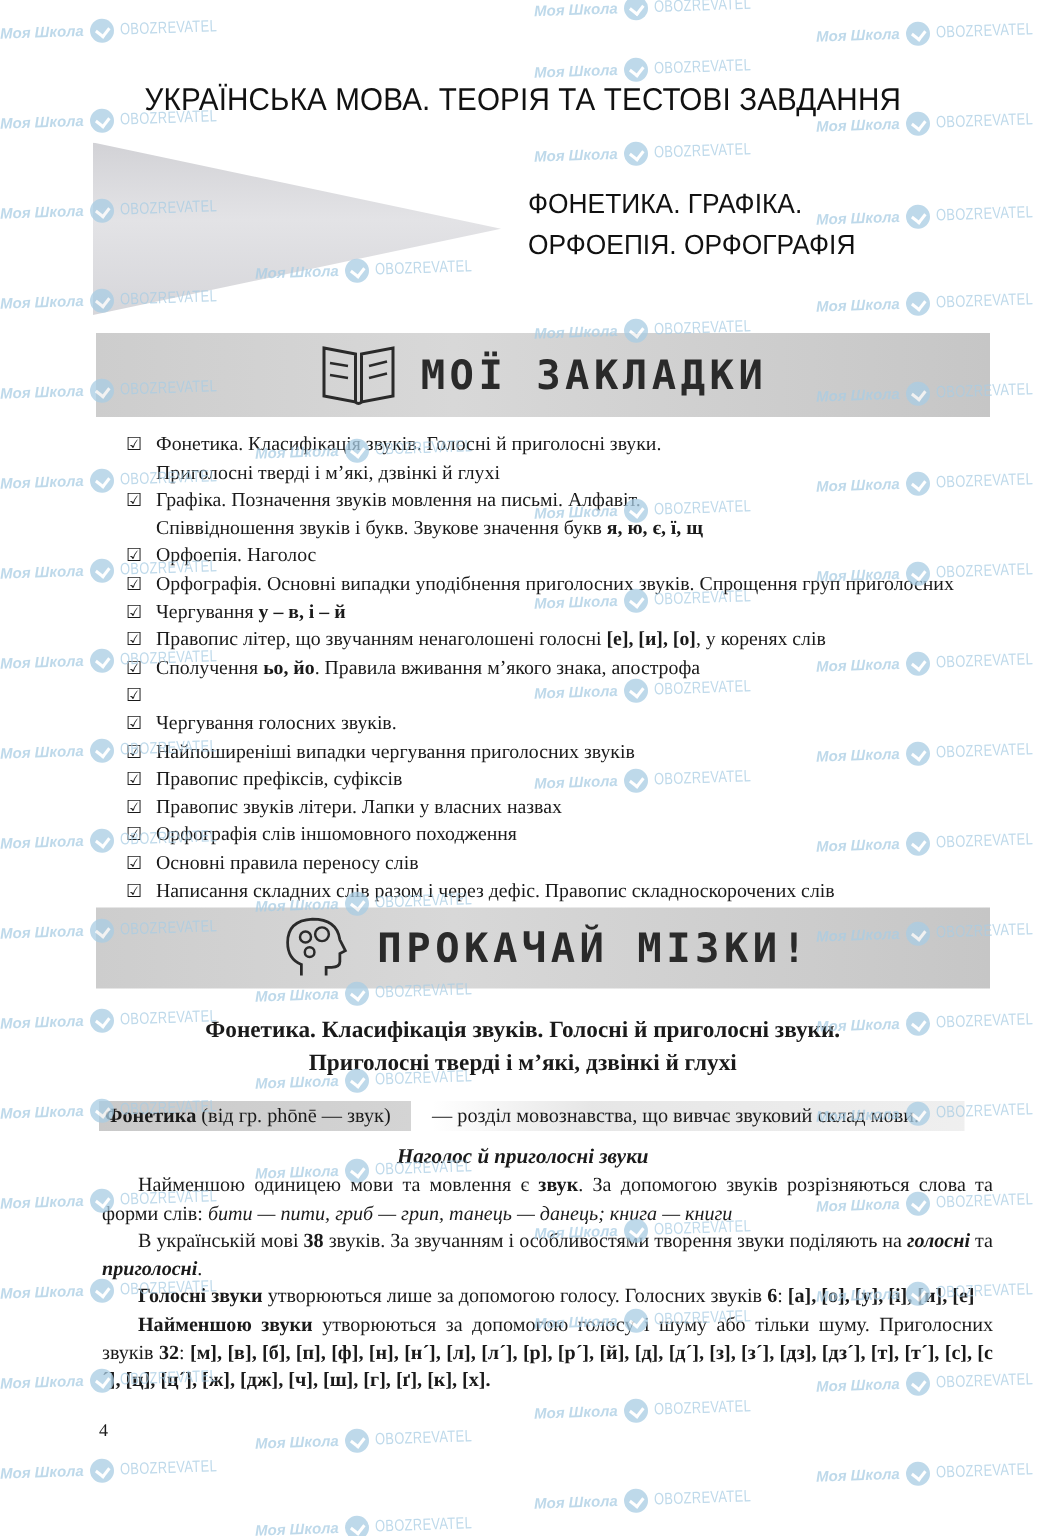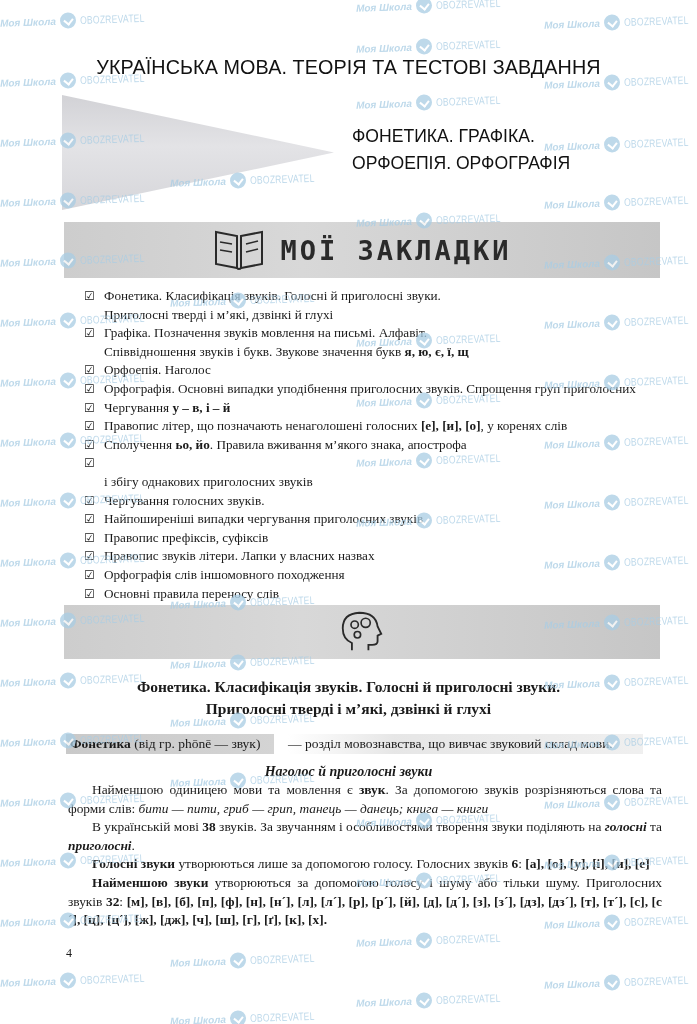--- a/index.html
+++ b/index.html
@@ -383,29 +383,29 @@
   <div class="bm-item">
     <span class="bm-check">☑</span>
     <span class="bm-text" style="white-space:nowrap">Орфографія. Основні випадки уподібнення приголосних звуків. Спрощення груп приголосних</span>
   </div>
   <div class="bm-item">
     <span class="bm-check">☑</span>
     <span class="bm-text"><span>Чергування </span><b>у – в, і – й</b></span>
   </div>
   <div class="bm-item">
     <span class="bm-check">☑</span>
-    <span class="bm-text"><span>Правопис літер, що позначають ненаголошені голосних </span><b>[е], [и], [о]</b><span>, у коренях слів</span></span>
+    <span class="bm-text"><span>Правопис літер, що звучанням ненаголошені голосні </span><b>[е], [и], [о]</b><span>, у коренях слів</span></span>
   </div>
   <div class="bm-item">
     <span class="bm-check">☑</span>
     <span class="bm-text"><span>Сполучення </span><b>ьо, йо</b><span>. Правила вживання м’якого знака, апострофа</span></span>
   </div>
   <div class="bm-item">
     <span class="bm-check">☑</span>
-    <span class="bm-text"><br><span>і збігу однакових приголосних звуків</span></span>
+    <span class="bm-text"><br></span>
   </div>
   <div class="bm-item">
     <span class="bm-check">☑</span>
     <span class="bm-text">Чергування голосних звуків.</span>
   </div>
   <div class="bm-item">
     <span class="bm-check">☑</span>
     <span class="bm-text">Найпоширеніші випадки чергування приголосних звуків</span>
   </div>
   <div class="bm-item">
@@ -430,20 +430,21 @@
   </div>
 </div>
 
 <div class="banner" style="top:605px; height:54px">
   <svg class="banner-icon" viewBox="0 0 54 48">
     <path d="M16 44 L16 36 Q6 32 6 20 Q6 4 24 3 Q42 3 44 18 L48 26 L44 28 L44 34 Q44 38 38 38 L34 38 L34 44" fill="none" stroke="#2a2a2a" stroke-width="2"></path>
     <circle cx="19" cy="16" r="4" fill="none" stroke="#2a2a2a" stroke-width="1.8"></circle>
     <circle cx="31" cy="14" r="5" fill="none" stroke="#2a2a2a" stroke-width="1.8"></circle>
     <circle cx="22" cy="27" r="3.5" fill="none" stroke="#2a2a2a" stroke-width="1.8"></circle>
   </svg>
+  <span class="banner-text">ПРОКАЧАЙ МІЗКИ!</span>
 </div>
 
 <div class="section-heading">
   <div>Фонетика. Класифікація звуків. Голосні й приголосні звуки.</div>
   <div>Приголосні тверді і м’які, дзвінкі й глухі</div>
 </div>
 
 <div class="def-row">
   <span class="def-term"><b>Фонетика</b><span> (від гр. phōnē — звук)</span></span>
   <span class="def-body">— розділ мовознавства, що вивчає звуковий склад мови.</span>

